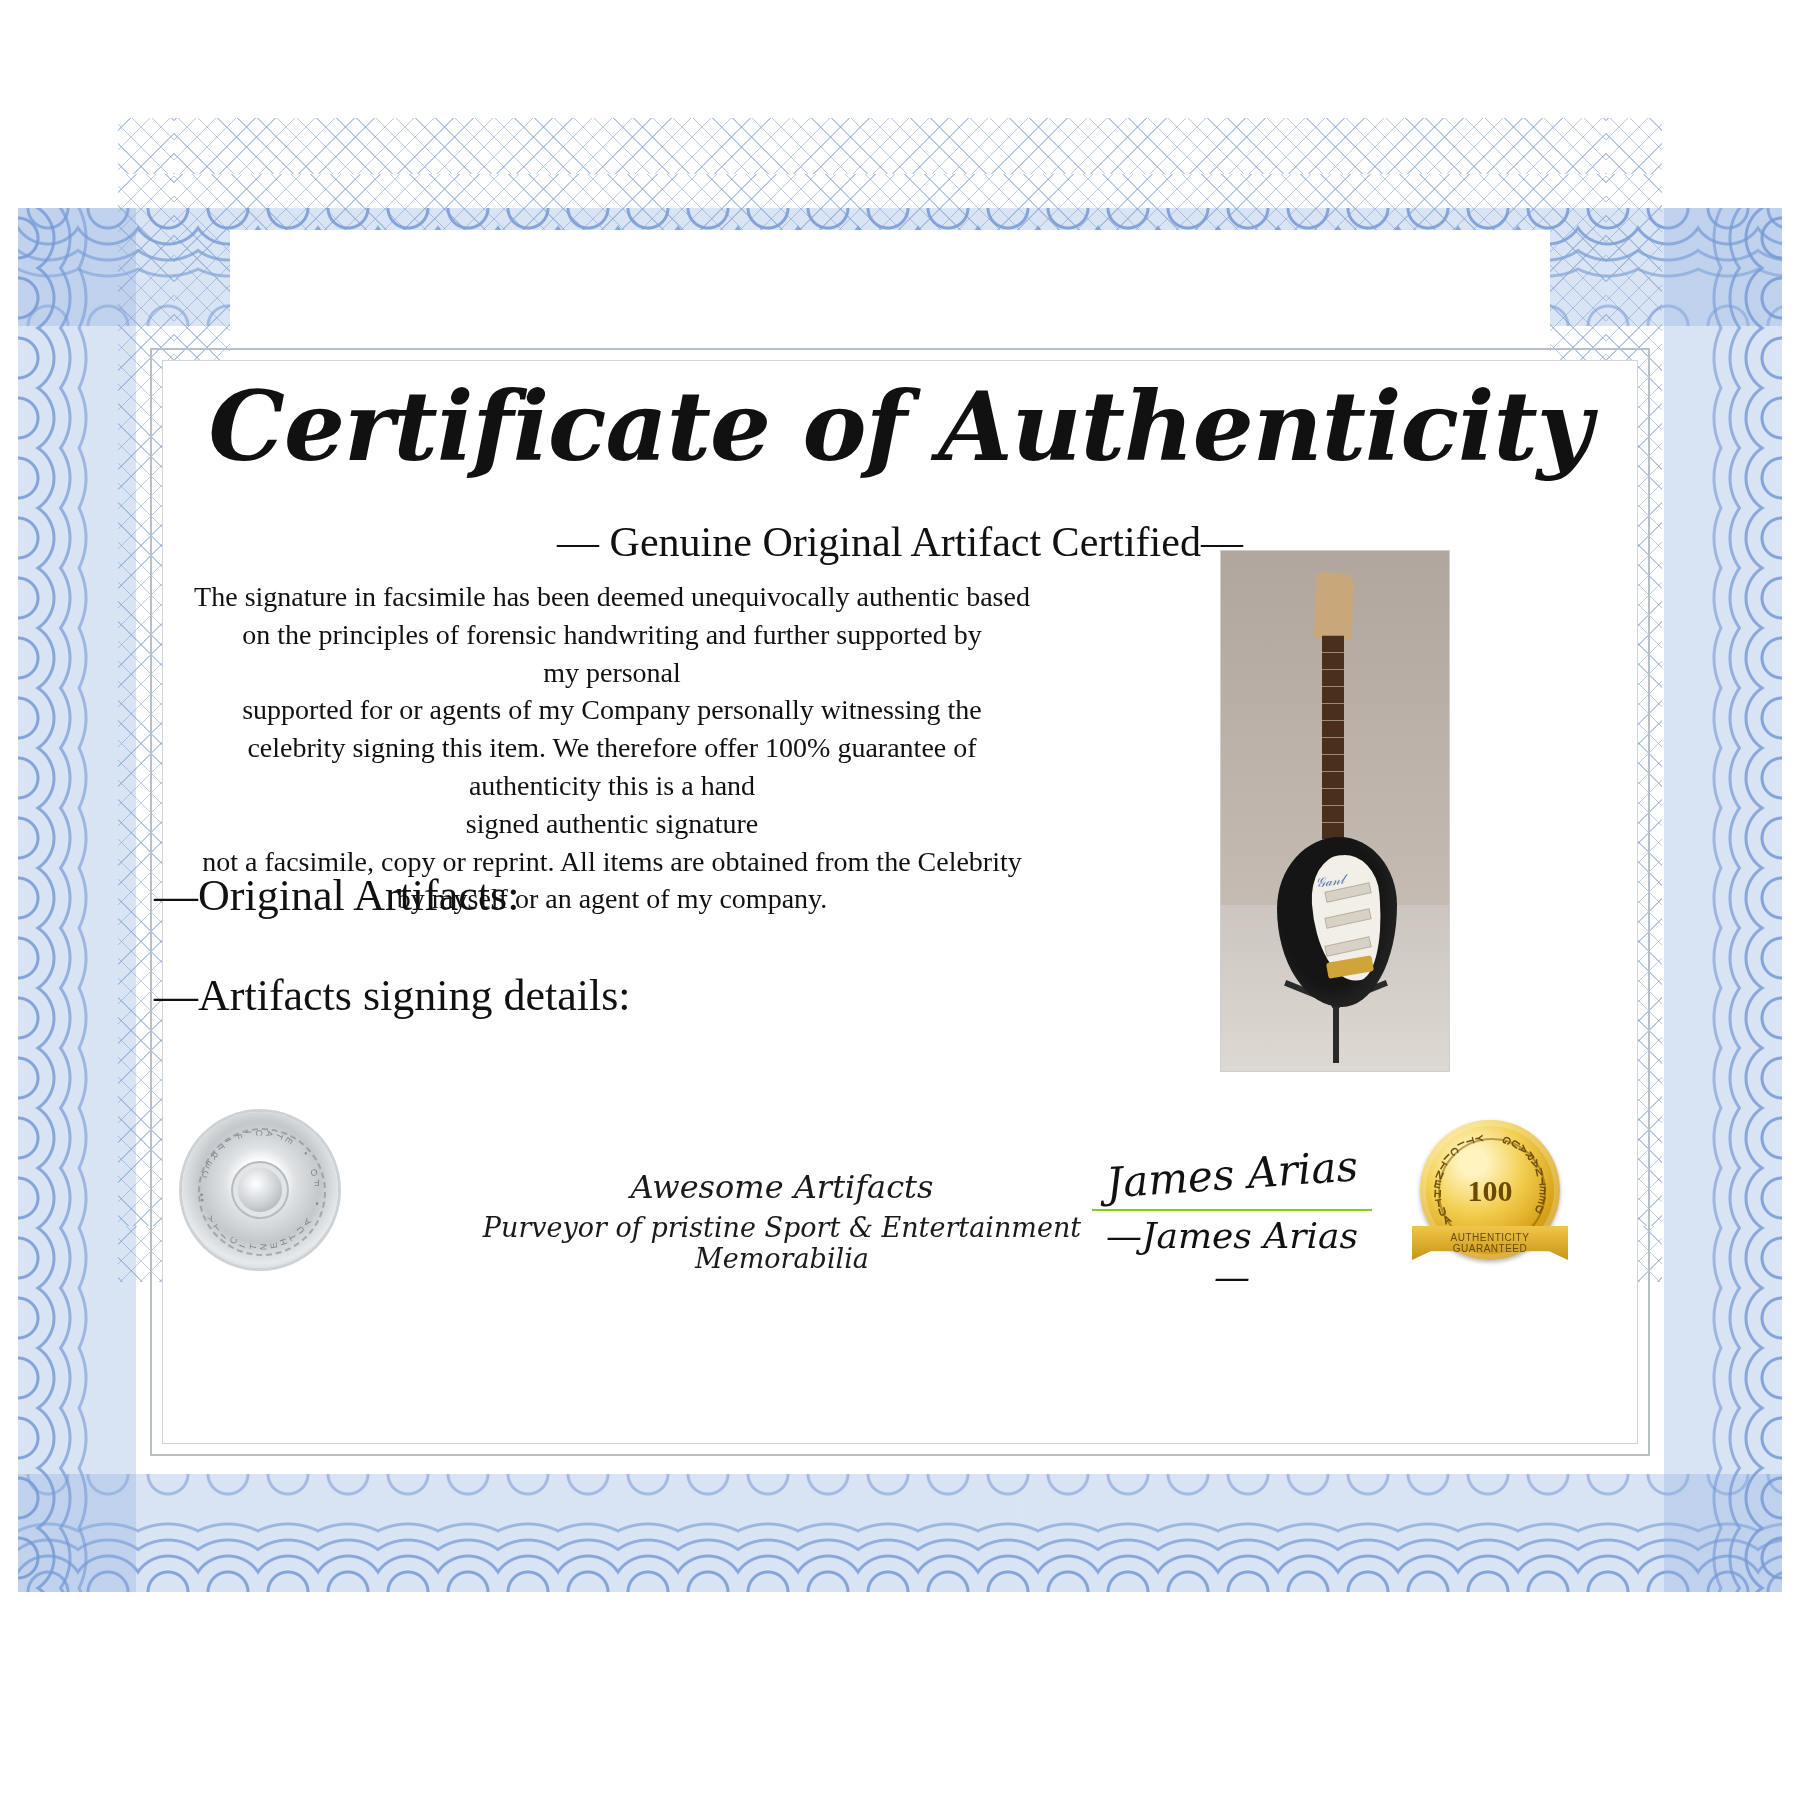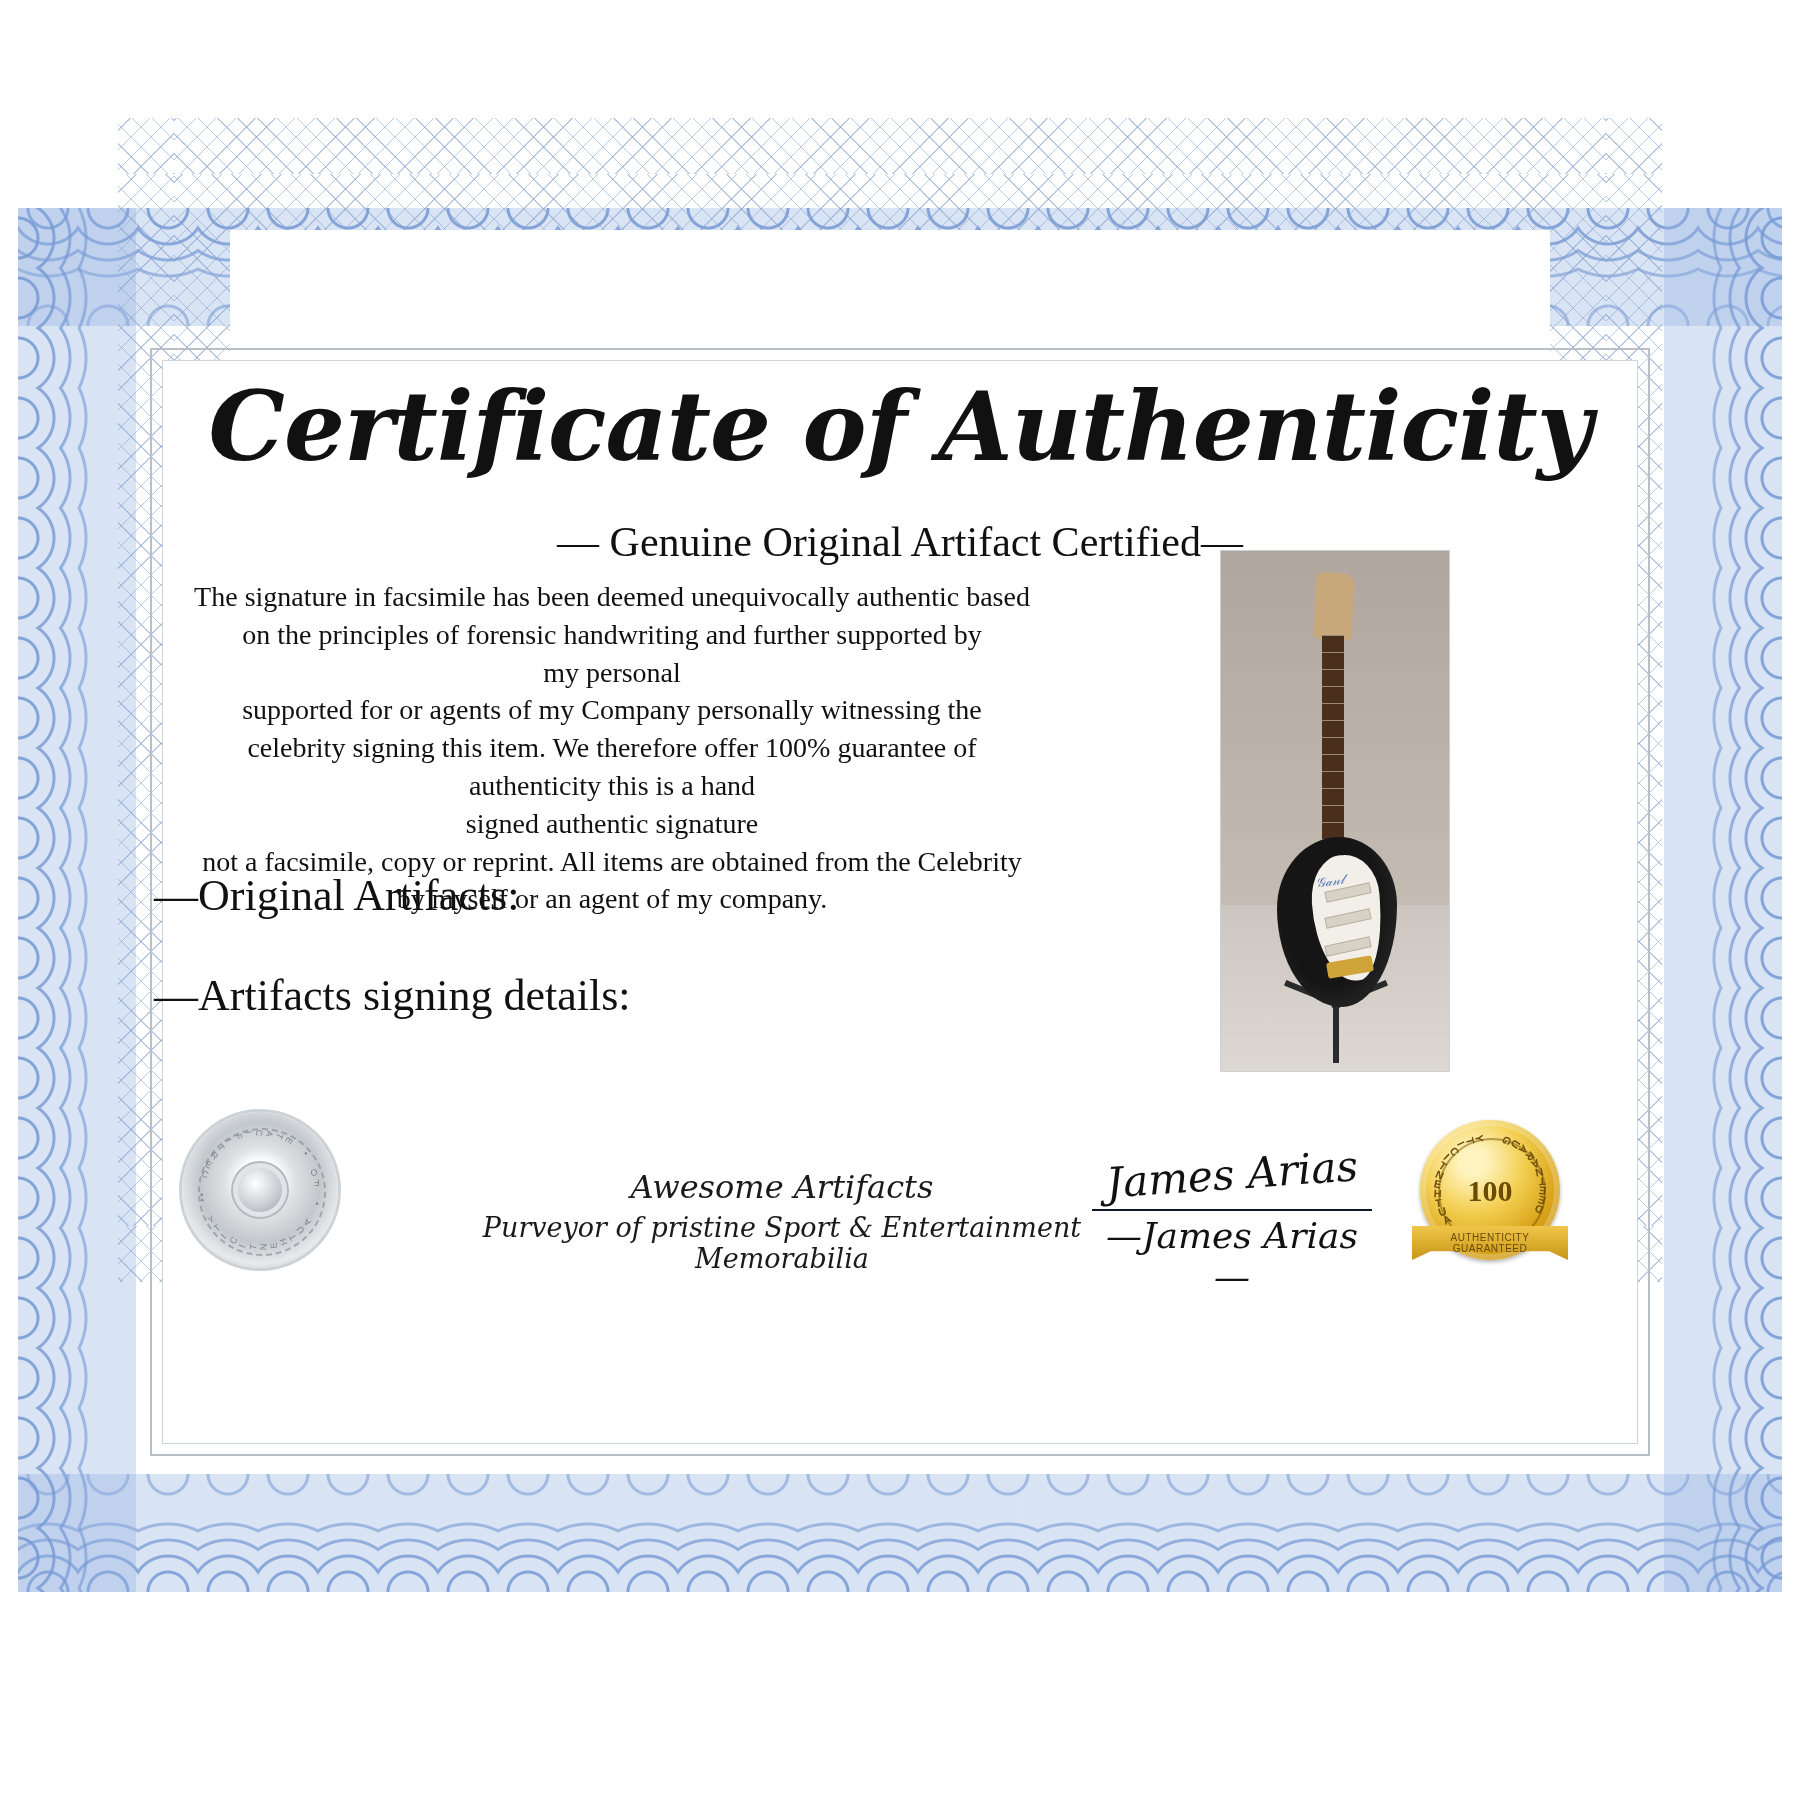--- a/index.html
+++ b/index.html
@@ -314,21 +314,21 @@
     font-size: 42px;
     color: #111111;
     transform: rotate(-4deg);
   }
   .signature-printed {
     font-family: "DejaVu Serif", serif;
     font-style: italic;
     font-size: 36px;
     color: #111111;
     margin-top: 10px;
-    border-top: 2px solid #0f172a;
+    border-top: 2px solid #84cc16;
     padding-top: 4px;
     display: inline-block;
   }
 
   .seal-gold {
     position: absolute;
     left: 1248px;
     top: 760px;
     width: 160px;
     height: 160px;

